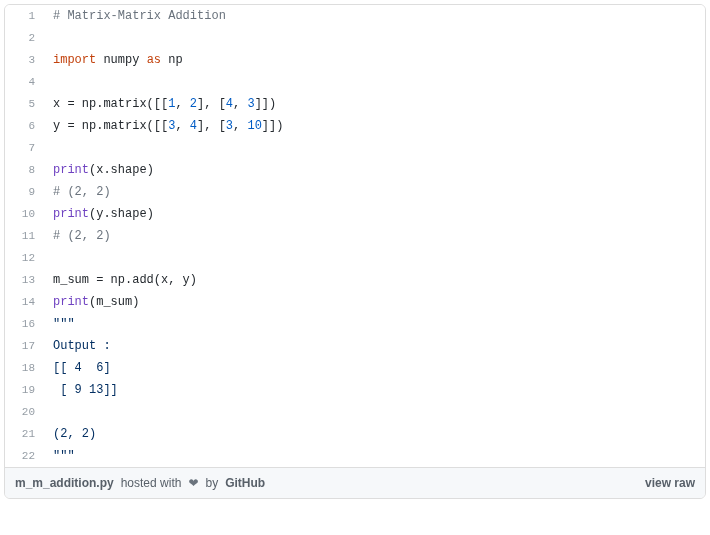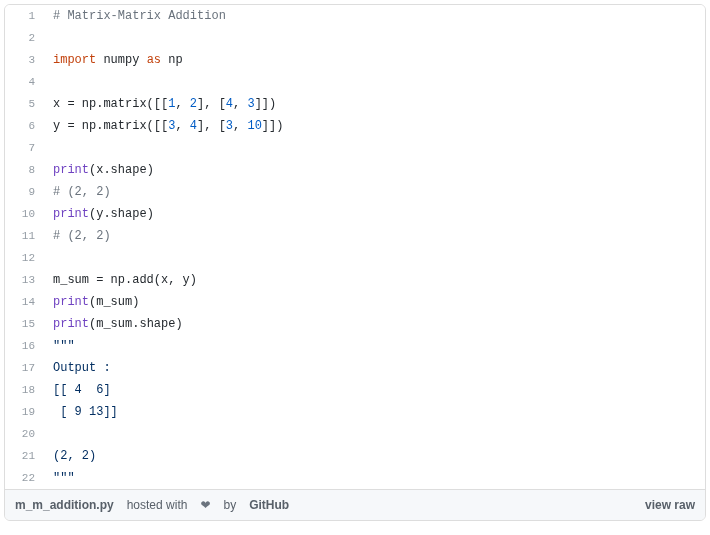--- a/index.html
+++ b/index.html
@@ -53,21 +53,21 @@
       color: #586069;
       display: flex;
       justify-content: space-between;
       align-items: center;
     }
     .footer a {
       color: #586069;
       text-decoration: none;
       font-weight: 600;
     }
-    .footer-left { display: flex; align-items: center; gap: 13px; }
+    .footer-left { display: flex; align-items: center; gap: 7px; }
     .heart { color: #6a737d; font-size: 12px; }
     .hosted-text { font-weight: 400; text-align: center; }
   </style>
 </head>
 <body>
 
 <div class="gist-container">
   <div class="code-area" id="code-area">
       <div class="line">
         <div class="line-number">1</div>
@@ -119,24 +119,20 @@
       </div>
       <div class="line">
         <div class="line-number">13</div>
         <div class="line-content"><span>m_sum = np.add(x, y)</span></div>
       </div>
       <div class="line">
         <div class="line-number">14</div>
         <div class="line-content"><span class="pl-en">print</span><span>(m_sum)</span></div>
       </div>
       <div class="line">
-        <div class="line-number">15</div>
-        <div class="line-content"><span class="pl-en">print</span><span>(m_sum.shape)</span></div>
-      </div>
-      <div class="line">
         <div class="line-number">16</div>
         <div class="line-content"><span class="pl-s">"""</span></div>
       </div>
       <div class="line">
         <div class="line-number">17</div>
         <div class="line-content"><span class="pl-s">Output :</span></div>
       </div>
       <div class="line">
         <div class="line-number">18</div>
         <div class="line-content"><span class="pl-s">[[ 4  6]</span></div>

